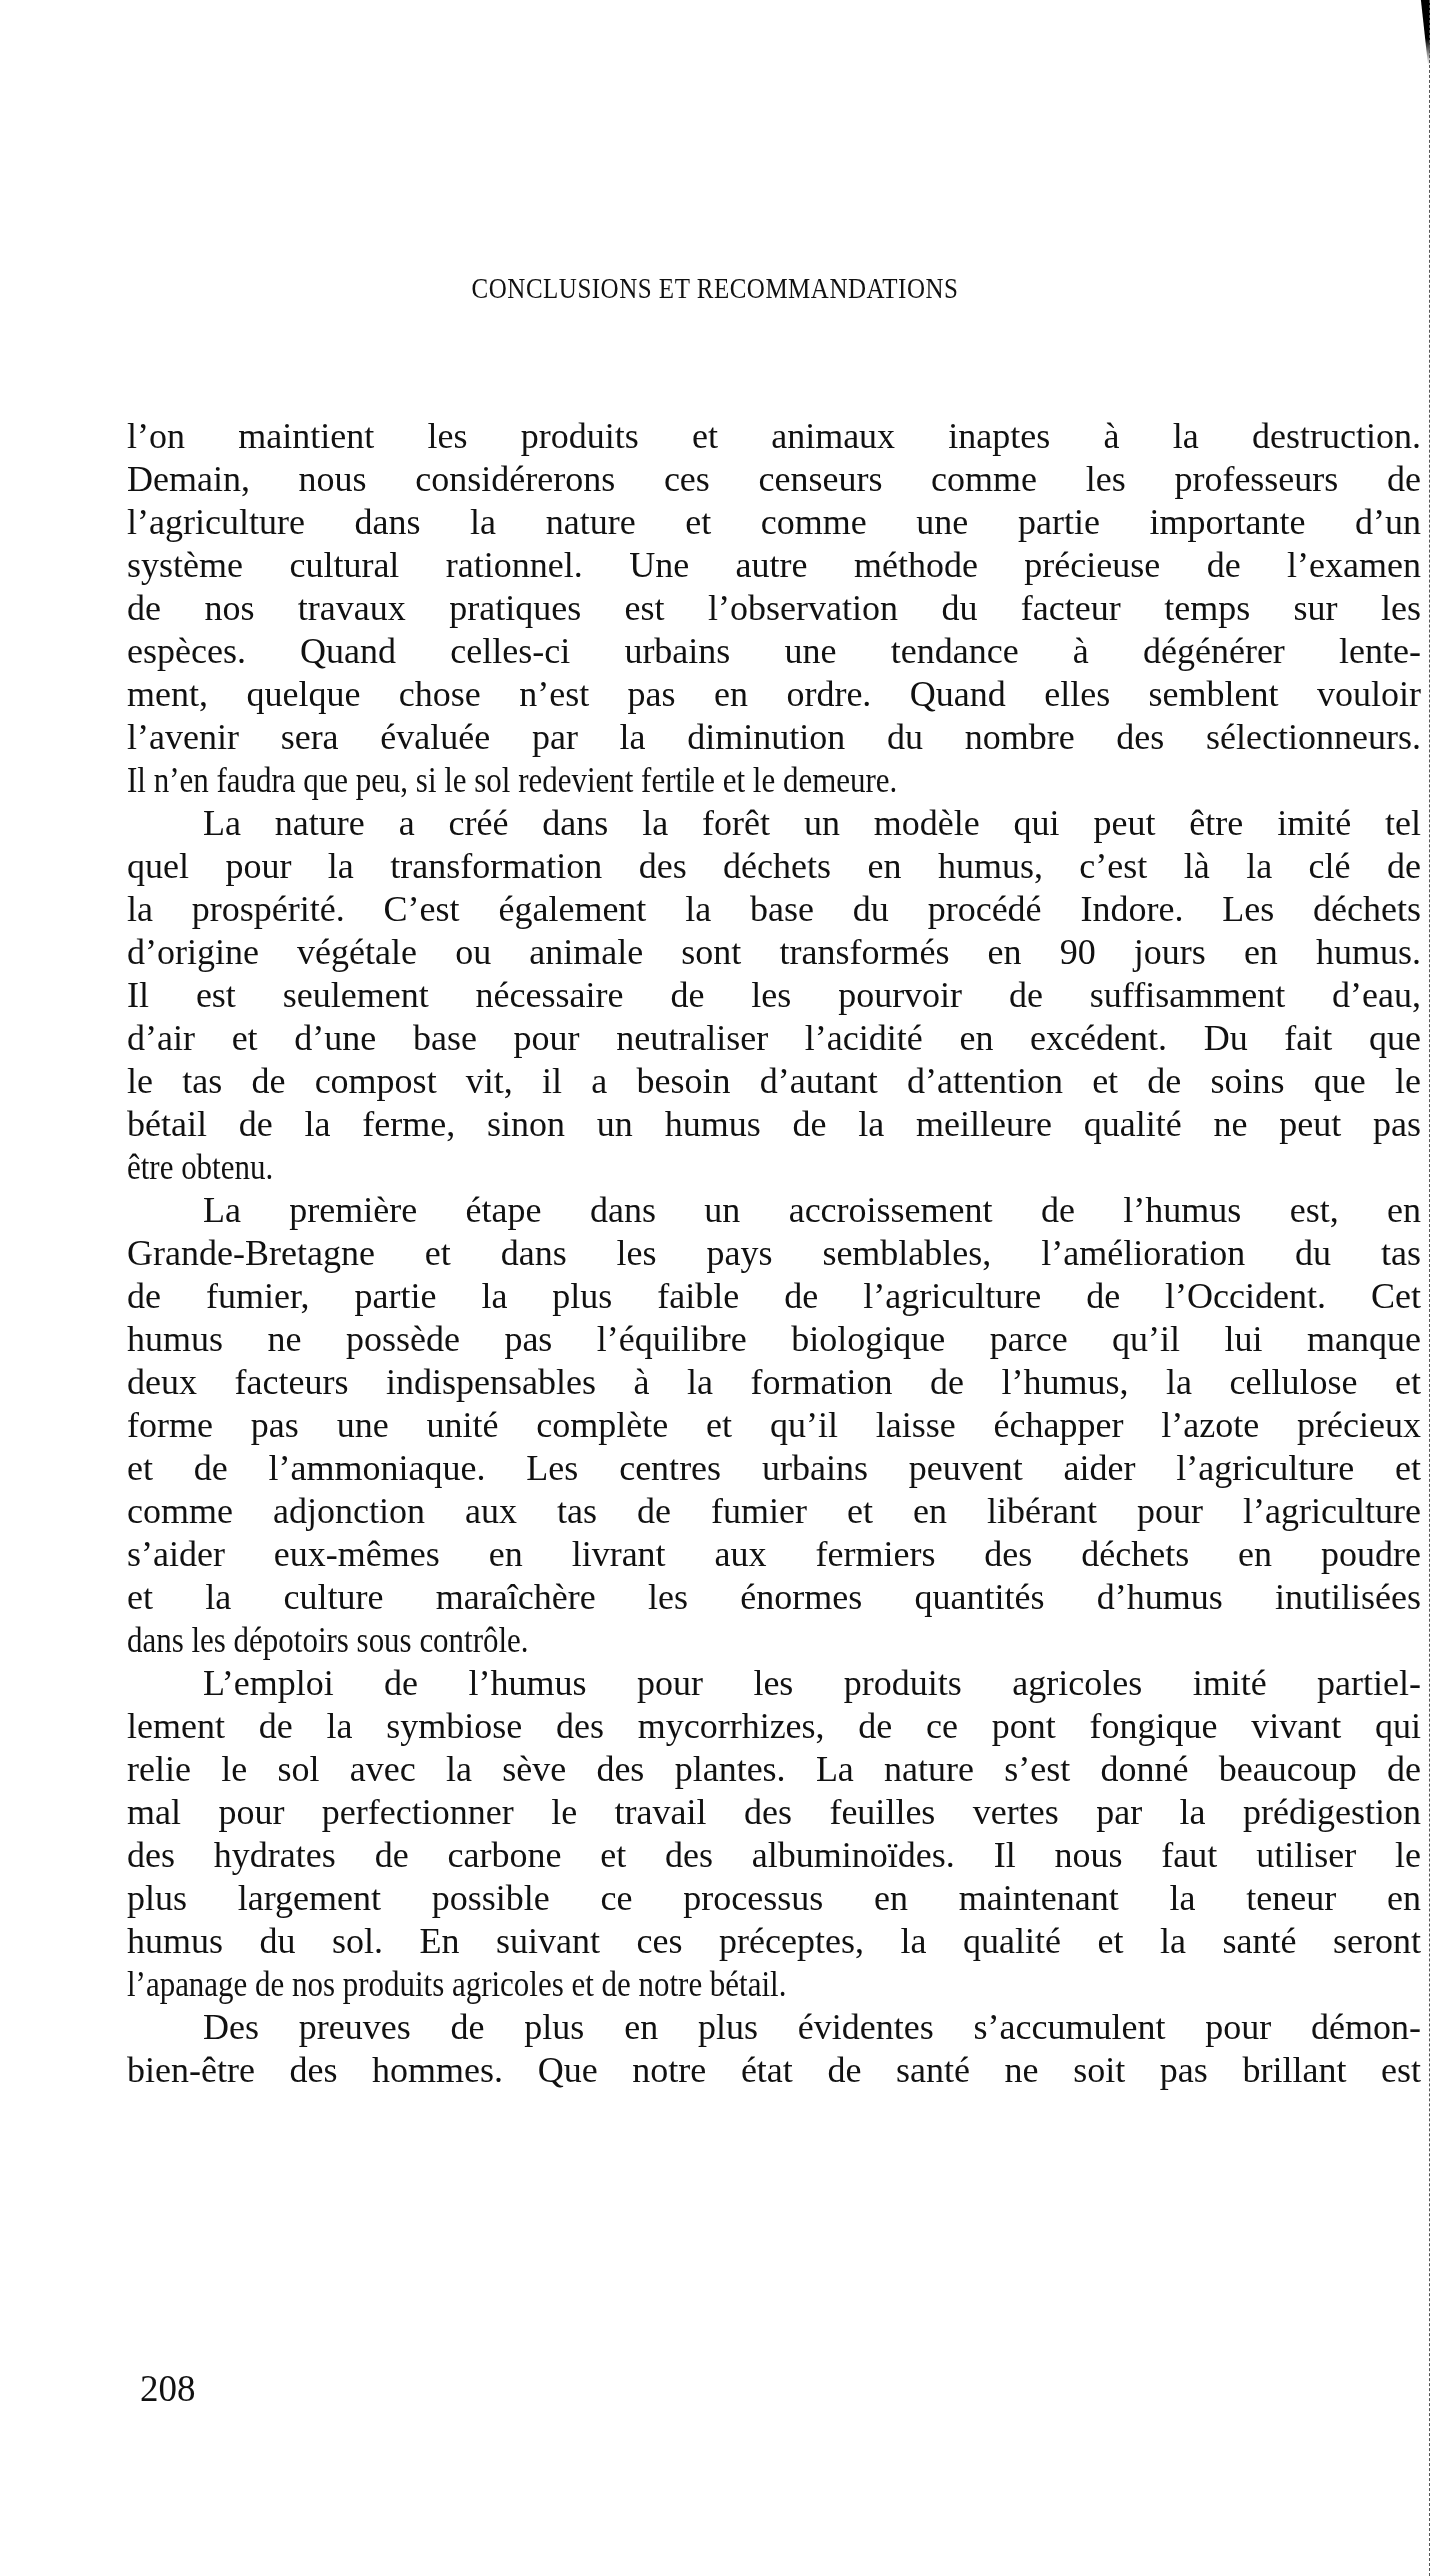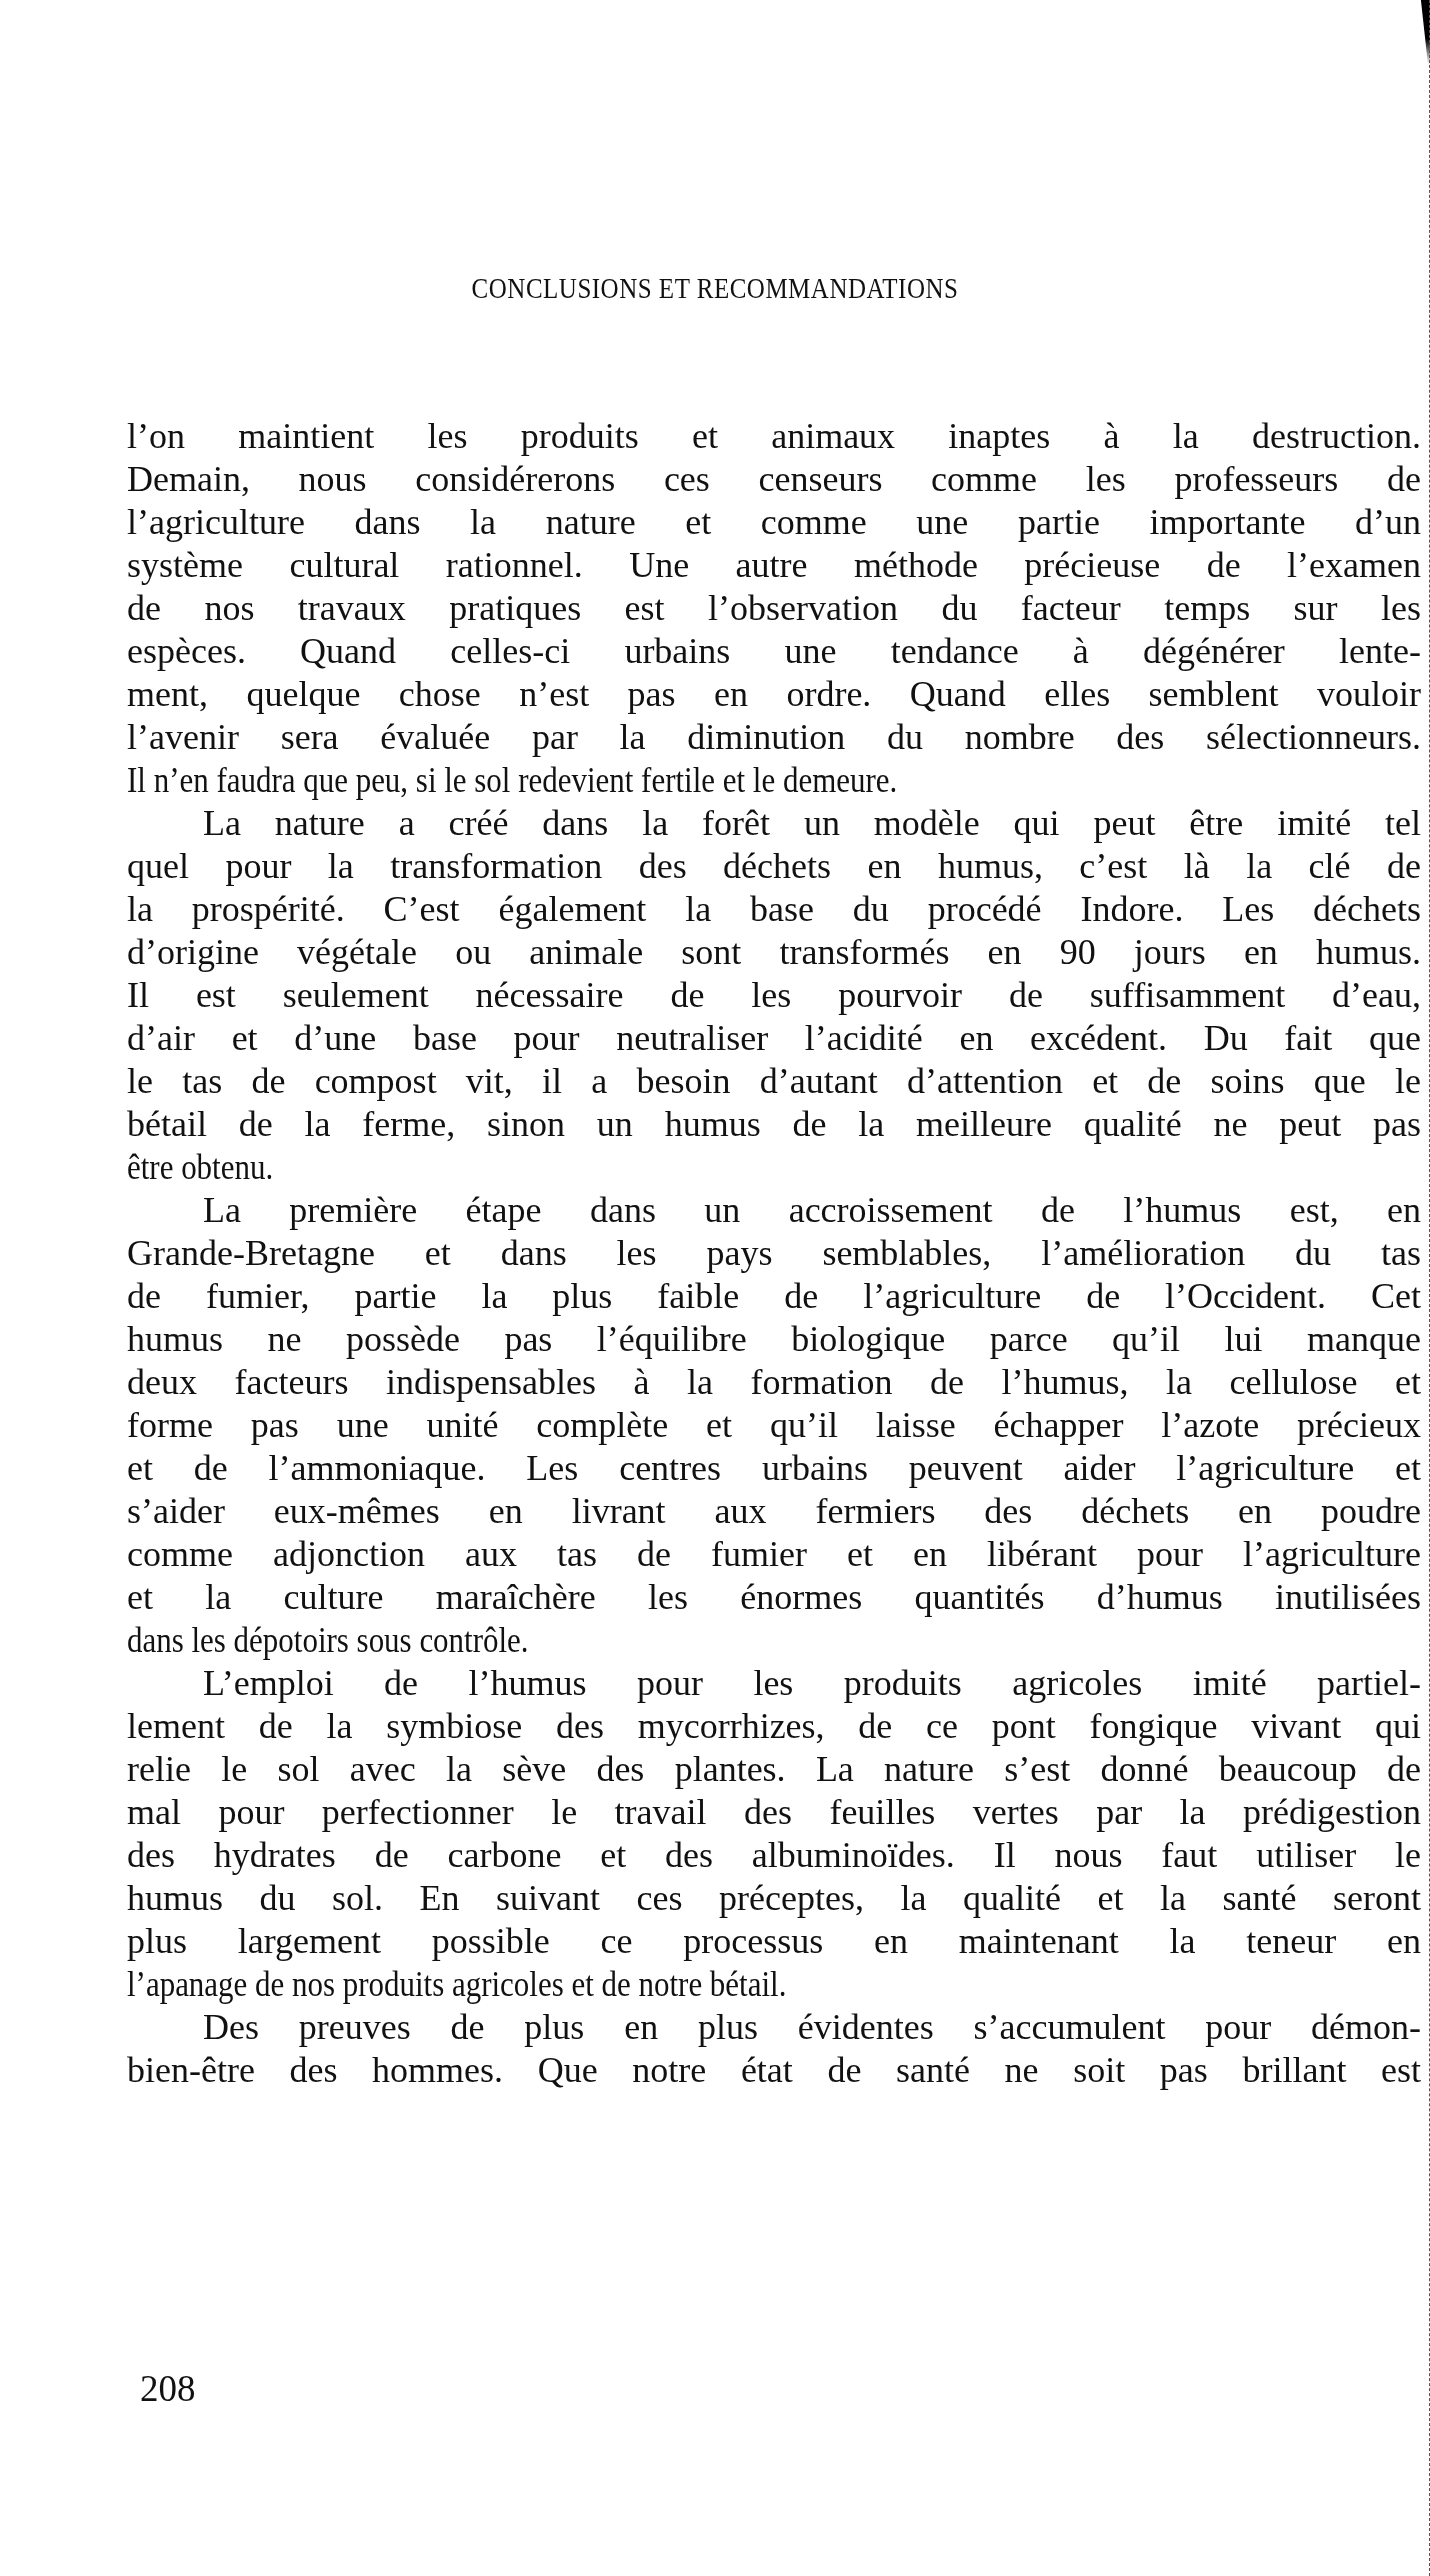--- a/index.html
+++ b/index.html
@@ -106,33 +106,33 @@
       <span class="line last" style="transform: scaleX(0.86); width: 1505px;">être obtenu.</span>
     </div>
     <div class="paragraph">
       <span class="line indent">La première étape dans un accroissement de l’humus est, en</span>
       <span class="line">Grande-Bretagne et dans les pays semblables, l’amélioration du tas</span>
       <span class="line">de fumier, partie la plus faible de l’agriculture de l’Occident. Cet</span>
       <span class="line">humus ne possède pas l’équilibre biologique parce qu’il lui manque</span>
       <span class="line">deux facteurs indispensables à la formation de l’humus, la cellulose et</span>
       <span class="line">forme pas une unité complète et qu’il laisse échapper l’azote précieux</span>
       <span class="line">et de l’ammoniaque. Les centres urbains peuvent aider l’agriculture et</span>
+      <span class="line">comme adjonction aux tas de fumier et en libérant pour l’agriculture</span>
       <span class="line">s’aider eux-mêmes en livrant aux fermiers des déchets en poudre</span>
-      <span class="line">comme adjonction aux tas de fumier et en libérant pour l’agriculture</span>
       <span class="line">et la culture maraîchère les énormes quantités d’humus inutilisées</span>
       <span class="line last" style="transform: scaleX(0.86); width: 1505px;">dans les dépotoirs sous contrôle.</span>
     </div>
     <div class="paragraph">
       <span class="line indent">L’emploi de l’humus pour les produits agricoles imité partiel-</span>
       <span class="line">lement de la symbiose des mycorrhizes, de ce pont fongique vivant qui</span>
       <span class="line">relie le sol avec la sève des plantes. La nature s’est donné beaucoup de</span>
       <span class="line">mal pour perfectionner le travail des feuilles vertes par la prédigestion</span>
       <span class="line">des hydrates de carbone et des albuminoïdes. Il nous faut utiliser le</span>
+      <span class="line">plus largement possible ce processus en maintenant la teneur en</span>
       <span class="line">humus du sol. En suivant ces préceptes, la qualité et la santé seront</span>
-      <span class="line">plus largement possible ce processus en maintenant la teneur en</span>
       <span class="line last" style="transform: scaleX(0.86); width: 1505px;">l’apanage de nos produits agricoles et de notre bétail.</span>
     </div>
     <div class="paragraph">
       <span class="line indent">Des preuves de plus en plus évidentes s’accumulent pour démon-</span>
       <span class="line">bien-être des hommes. Que notre état de santé ne soit pas brillant est</span>
     </div>
   </div>
 
 <div class="page-number">208</div>
 

